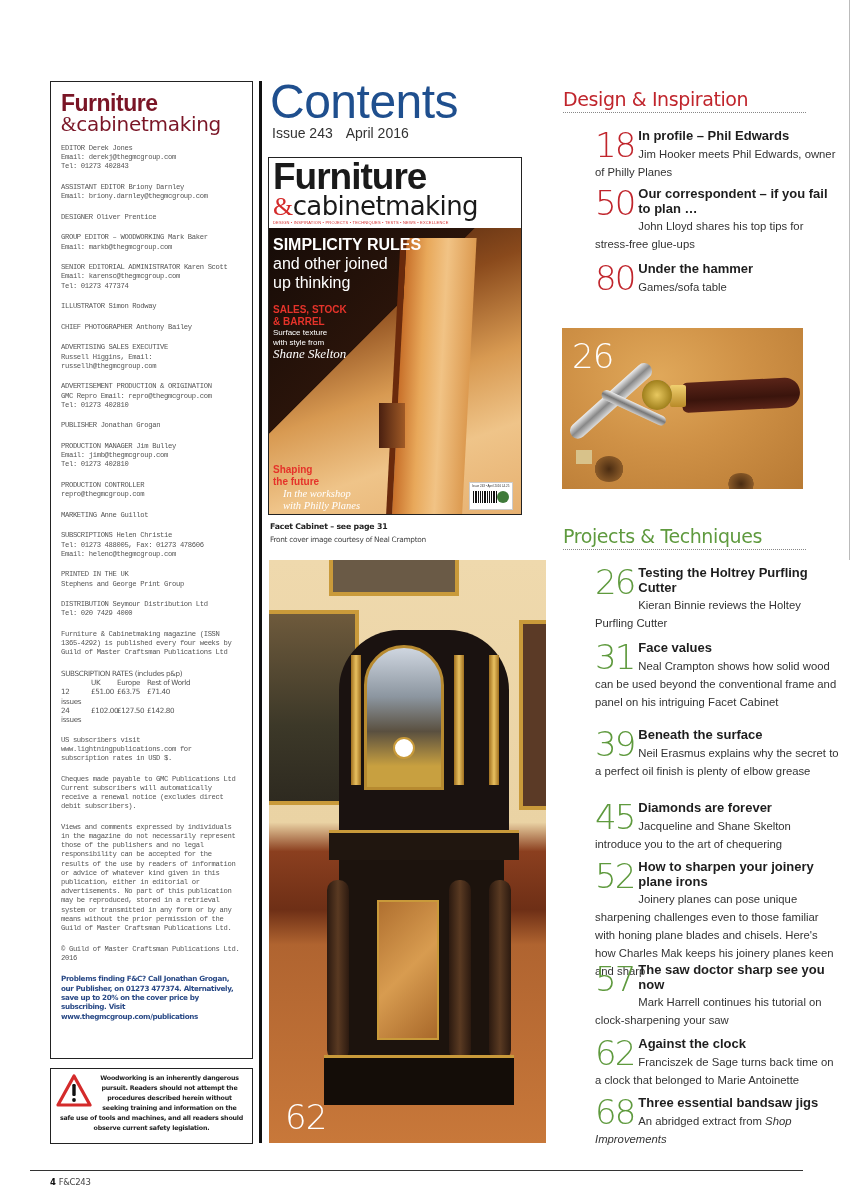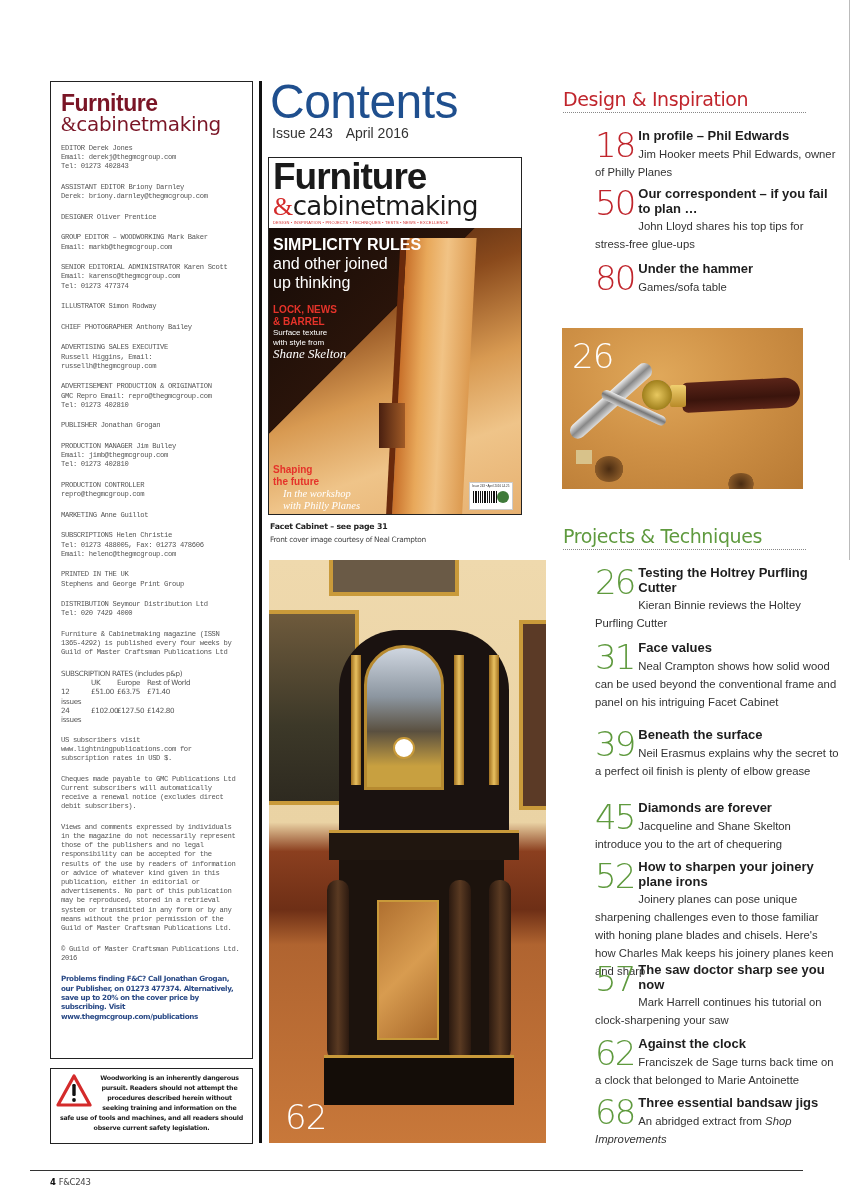--- a/index.html
+++ b/index.html
@@ -140,21 +140,21 @@
   <div class="mh-logo-bot"><span class="amp">&amp;</span><span>cabinetmaking</span></div>
 
   <div id="mh-blocks">
       <div class="mh-block">
         <div><span class="role">EDITOR</span>  <span>Derek Jones</span></div>
         <div>Email: derekj@thegmcgroup.com</div>
         <div>Tel: 01273 402843</div>
       </div>
       <div class="mh-block">
         <div><span class="role">ASSISTANT EDITOR</span>  <span>Briony Darnley</span></div>
-        <div>Derek: briony.darnley@thegmcgroup.com</div>
+        <div>Email: briony.darnley@thegmcgroup.com</div>
       </div>
       <div class="mh-block">
         <div><span class="role">DESIGNER</span>  <span>Oliver Prentice</span></div>
       </div>
       <div class="mh-block">
         <div><span class="role">GROUP EDITOR – WOODWORKING</span>  <span>Mark Baker</span></div>
         <div>Email: markb@thegmcgroup.com</div>
       </div>
       <div class="mh-block">
         <div><span class="role">SENIOR EDITORIAL ADMINISTRATOR</span>  <span>Karen Scott</span></div>
@@ -267,21 +267,21 @@
   </div>
   <div class="cover-art">
     <div class="cover-board"></div>
     <div class="cover-block"></div>
     <div class="cover-h1">SIMPLICITY RULES</div>
     <div class="cover-h2">
       <div>and other joined</div>
       <div>up thinking</div>
     </div>
     <div class="cover-lock">
-      <div class="cover-red">LOCK, NEWS</div>
+      <div class="cover-red">SALES, STOCK</div>
       <div class="cover-red">&amp; BARREL</div>
       <div class="cover-white">Surface texture</div>
       <div class="cover-white">with style from</div>
       <div class="cover-ital">Shane Skelton</div>
     </div>
     <div class="cover-shape">
       <div class="cover-red">Shaping</div>
       <div class="cover-red">the future</div>
       <div class="cover-ital">In the workshop</div>
       <div class="cover-ital">with Philly Planes</div>

